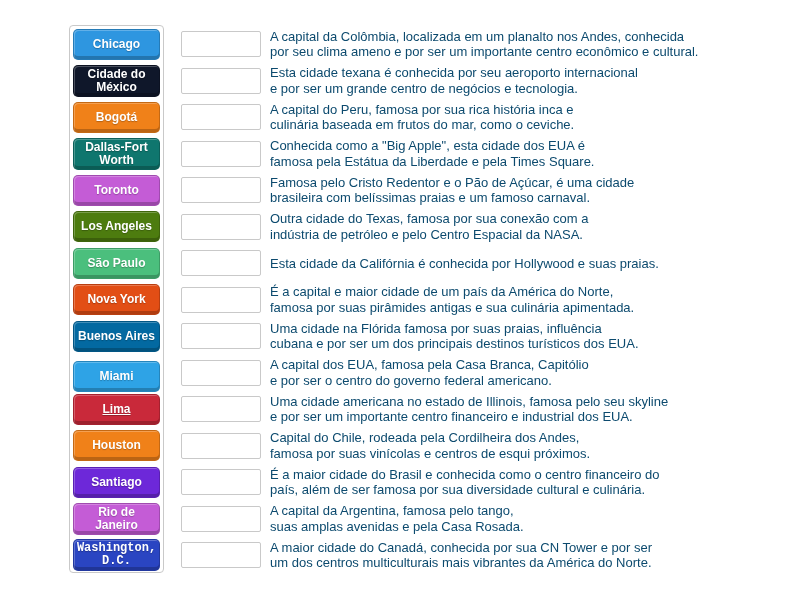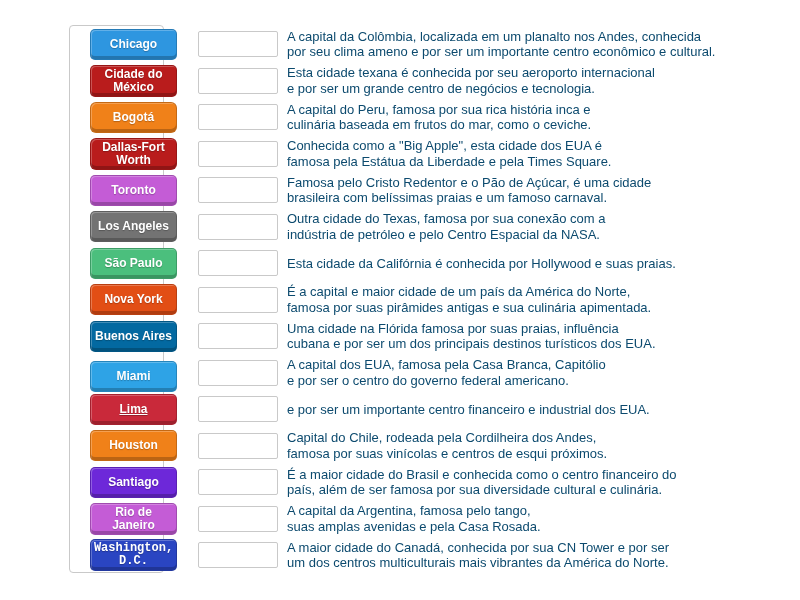--- a/index.html
+++ b/index.html
@@ -27,21 +27,20 @@
     border-radius: 4px;
   }
   .rows {
     position: absolute;
     left: 71px;
     top: 26px;
     width: 700px;
     height: 548px;
     display: flex;
     flex-direction: column;
-    padding-left: 17px;
   }
   .row {
     height: 36.53px;
     display: flex;
     align-items: center;
   }
   .keyword {
     flex: 0 0 auto;
     width: 87px;
     min-height: 31px;
@@ -92,57 +91,57 @@
   <div class="row">
     <div class="keyword" style="background: rgb(46, 150, 224);">Chicago</div>
     <div class="dropzone"></div>
     <div class="clue">
       <div class="clue-line">A capital da Colômbia, localizada em um planalto nos Andes, conhecida</div>
       <div class="clue-line">por seu clima ameno e por ser um importante centro econômico e cultural.</div>
     </div>
   </div>
 
   <div class="row">
-    <div class="keyword" style="background: #b91c1c;">Cidade do México</div>
+    <div class="keyword" style="background: #0f172a;">Cidade do México</div>
     <div class="dropzone"></div>
     <div class="clue">
       <div class="clue-line">Esta cidade texana é conhecida por seu aeroporto internacional</div>
       <div class="clue-line">e por ser um grande centro de negócios e tecnologia.</div>
     </div>
   </div>
 
   <div class="row">
-    <div class="keyword" style="background: rgb(240, 129, 25); border-radius: 6px;">Bogotá</div>
+    <div class="keyword" style="background: rgb(240, 129, 25);">Bogotá</div>
     <div class="dropzone"></div>
     <div class="clue">
       <div class="clue-line">A capital do Peru, famosa por sua rica história inca e</div>
       <div class="clue-line">culinária baseada em frutos do mar, como o ceviche.</div>
     </div>
   </div>
 
   <div class="row">
-    <div class="keyword" style="background: #b91c1c; border-radius: 6px;">Dallas-Fort Worth</div>
+    <div class="keyword" style="background: #0f766e;">Dallas-Fort Worth</div>
     <div class="dropzone"></div>
     <div class="clue">
       <div class="clue-line">Conhecida como a "Big Apple", esta cidade dos EUA é</div>
       <div class="clue-line">famosa pela Estátua da Liberdade e pela Times Square.</div>
     </div>
   </div>
 
   <div class="row">
     <div class="keyword" style="background: rgb(196, 92, 214);">Toronto</div>
     <div class="dropzone"></div>
     <div class="clue">
       <div class="clue-line">Famosa pelo Cristo Redentor e o Pão de Açúcar, é uma cidade</div>
       <div class="clue-line">brasileira com belíssimas praias e um famoso carnaval.</div>
     </div>
   </div>
 
   <div class="row">
-    <div class="keyword" style="background: #737373;">Los Angeles</div>
+    <div class="keyword" style="background: #4d7c0f;">Los Angeles</div>
     <div class="dropzone"></div>
     <div class="clue">
       <div class="clue-line">Outra cidade do Texas, famosa por sua conexão com a</div>
       <div class="clue-line">indústria de petróleo e pelo Centro Espacial da NASA.</div>
     </div>
   </div>
 
   <div class="row">
     <div class="keyword" style="background: rgb(75, 191, 125);">São Paulo</div>
     <div class="dropzone"></div>
@@ -176,20 +175,21 @@
     <div class="clue">
       <div class="clue-line">A capital dos EUA, famosa pela Casa Branca, Capitólio</div>
       <div class="clue-line">e por ser o centro do governo federal americano.</div>
     </div>
   </div>
 
   <div class="row">
     <div class="keyword" style="background: rgb(201, 41, 58); text-decoration: underline;">Lima</div>
     <div class="dropzone"></div>
     <div class="clue">
+      <div class="clue-line">Uma cidade americana no estado de Illinois, famosa pelo seu skyline</div>
       <div class="clue-line">e por ser um importante centro financeiro e industrial dos EUA.</div>
     </div>
   </div>
 
   <div class="row">
     <div class="keyword" style="background: rgb(240, 129, 25);">Houston</div>
     <div class="dropzone"></div>
     <div class="clue">
       <div class="clue-line">Capital do Chile, rodeada pela Cordilheira dos Andes,</div>
       <div class="clue-line">famosa por suas vinícolas e centros de esqui próximos.</div>

